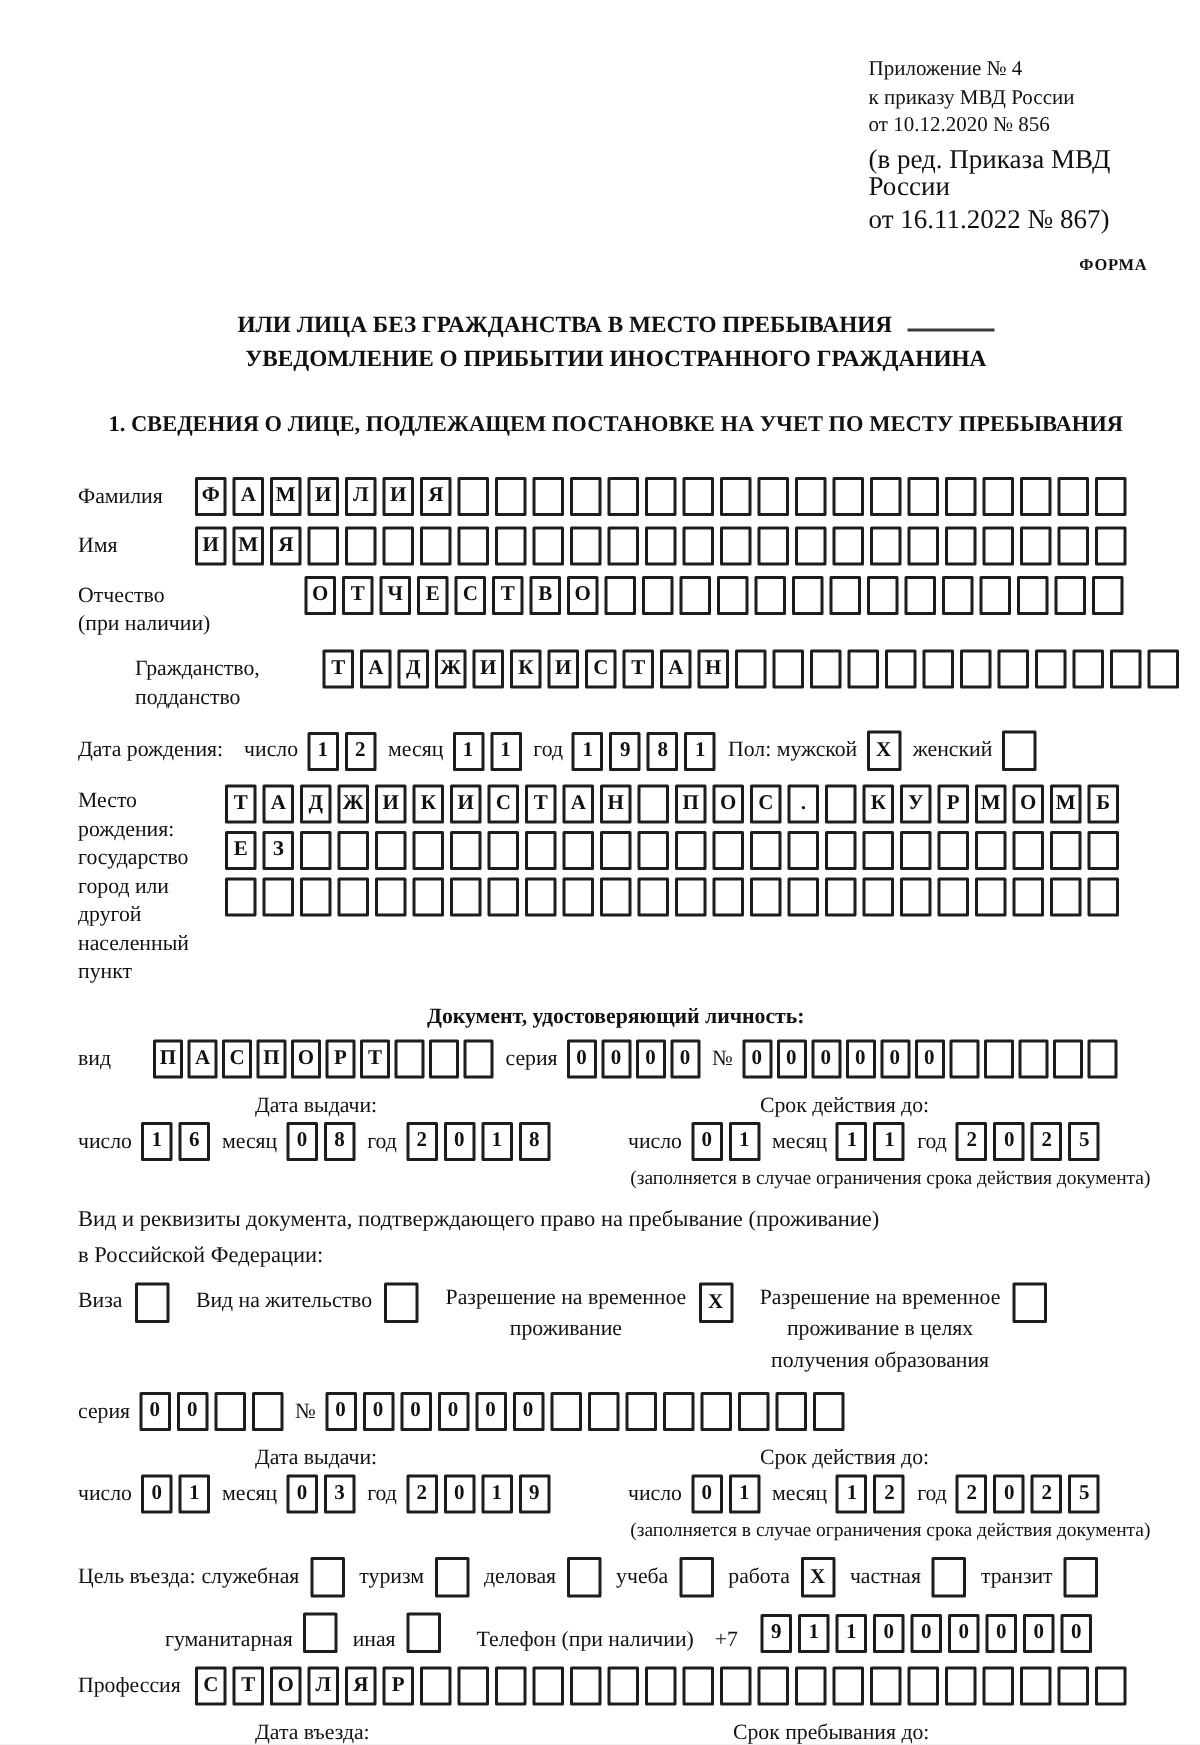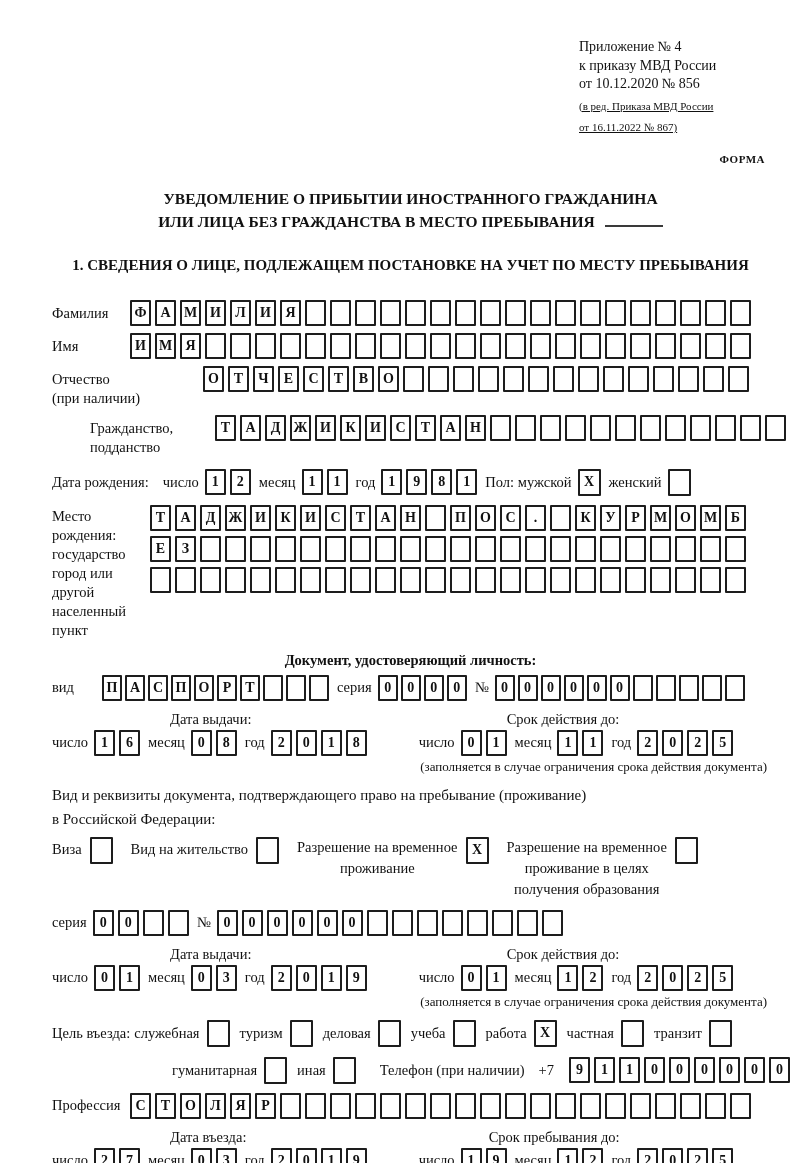--- a/index.html
+++ b/index.html
@@ -3,21 +3,21 @@
 <meta charset="utf-8">
 <style>
   html,body{margin:0;padding:0;background:#e8e8e8;}
   .page{
     width:800px;height:1163px;background:#ffffff;color:#111;
     font-family:"Liberation Serif","DejaVu Serif",serif;
     box-sizing:border-box;padding:38px 31px 0 52px;
     position:relative;overflow:hidden;margin:0 auto;
   }
   .approval{width:190px;margin-left:auto;font-size:14px;line-height:18.5px;text-align:left;}
-  .approval .rev{margin-top:3px;font-size:11px;text-decoration:underline;}
+  .approval .rev{margin-top:3px;font-size:18px;}
   .forma{text-align:right;font-weight:bold;font-size:11px;margin-top:16px;margin-right:4px;letter-spacing:.5px;}
   .title{margin-top:22px;text-align:center;font-weight:bold;font-size:15.5px;line-height:23px;}
   .title-underline{display:inline-block;width:58px;border-bottom:2.5px solid #3a3a3a;margin-left:10px;vertical-align:baseline;}
   .section-heading{margin-top:24px;text-align:center;font-weight:bold;font-size:15px;}
 
   .frow{display:flex;align-items:flex-start;margin-top:7px;}
   .frow.vcenter{align-items:center;}
   .flabel{font-size:14.5px;line-height:19px;white-space:pre-line;flex:0 0 auto;padding-top:4px;}
   .w78{width:78px;} .w125{width:125px;margin-left:38px;} .w151{width:151px;} .w98{width:98px;}
 
@@ -51,43 +51,43 @@
   .permit-row{display:flex;align-items:flex-start;margin-top:8px;}
   .opt{display:flex;align-items:flex-start;}
   .opt .opt-label{font-size:14.5px;padding-top:4px;}
   .opt .cells{margin-left:8px;}
   .opt + .opt{margin-left:18px;}
   .center-text{white-space:pre-line;text-align:center;font-size:14.5px;line-height:21px;display:inline-block;}
 
   .purpose-line{display:flex;align-items:center;margin-top:10px;}
   .purpose-line .lbl{font-size:14.5px;white-space:nowrap;}
   .purpose-line .cells{margin:0 10px 0 7px;}
-  .indent{margin-left:120px;}
+  .indent{margin-left:58px;align-items:flex-end;}
   .phone-prefix{font-size:14.5px;margin:0 8px 0 14px;}
 </style>
 </head>
 <body>
 
 <div class="page">
 
   <div class="approval">
     <div>Приложение № 4</div>
     <div>к приказу МВД России</div>
     <div>от 10.12.2020 № 856</div>
     <div class="rev">(в ред. Приказа МВД России</div>
     <div class="rev">от 16.11.2022 № 867)</div>
   </div>
 
   <div class="forma">ФОРМА</div>
 
   <div class="title">
-    <div>УВЕДОМЛЕНИЕ О ПРИБЫТИИ ИНОСТРАННОГО ГРАЖДАНИНА</div>
     <div>
       <span>ИЛИ ЛИЦА БЕЗ ГРАЖДАНСТВА В МЕСТО ПРЕБЫВАНИЯ</span><span class="title-underline"></span>
     </div>
+    <div>УВЕДОМЛЕНИЕ О ПРИБЫТИИ ИНОСТРАННОГО ГРАЖДАНИНА</div>
   </div>
 
   <div class="section-heading">1. СВЕДЕНИЯ О ЛИЦЕ, ПОДЛЕЖАЩЕМ ПОСТАНОВКЕ НА УЧЕТ ПО МЕСТУ ПРЕБЫВАНИЯ</div>
 
   <div class="frow" style="margin-top:26px;">
     <div class="flabel w78">Фамилия</div>
     <div class="cells">
         <span class="cell">Ф</span>
         <span class="cell">А</span>
         <span class="cell">М</span>

